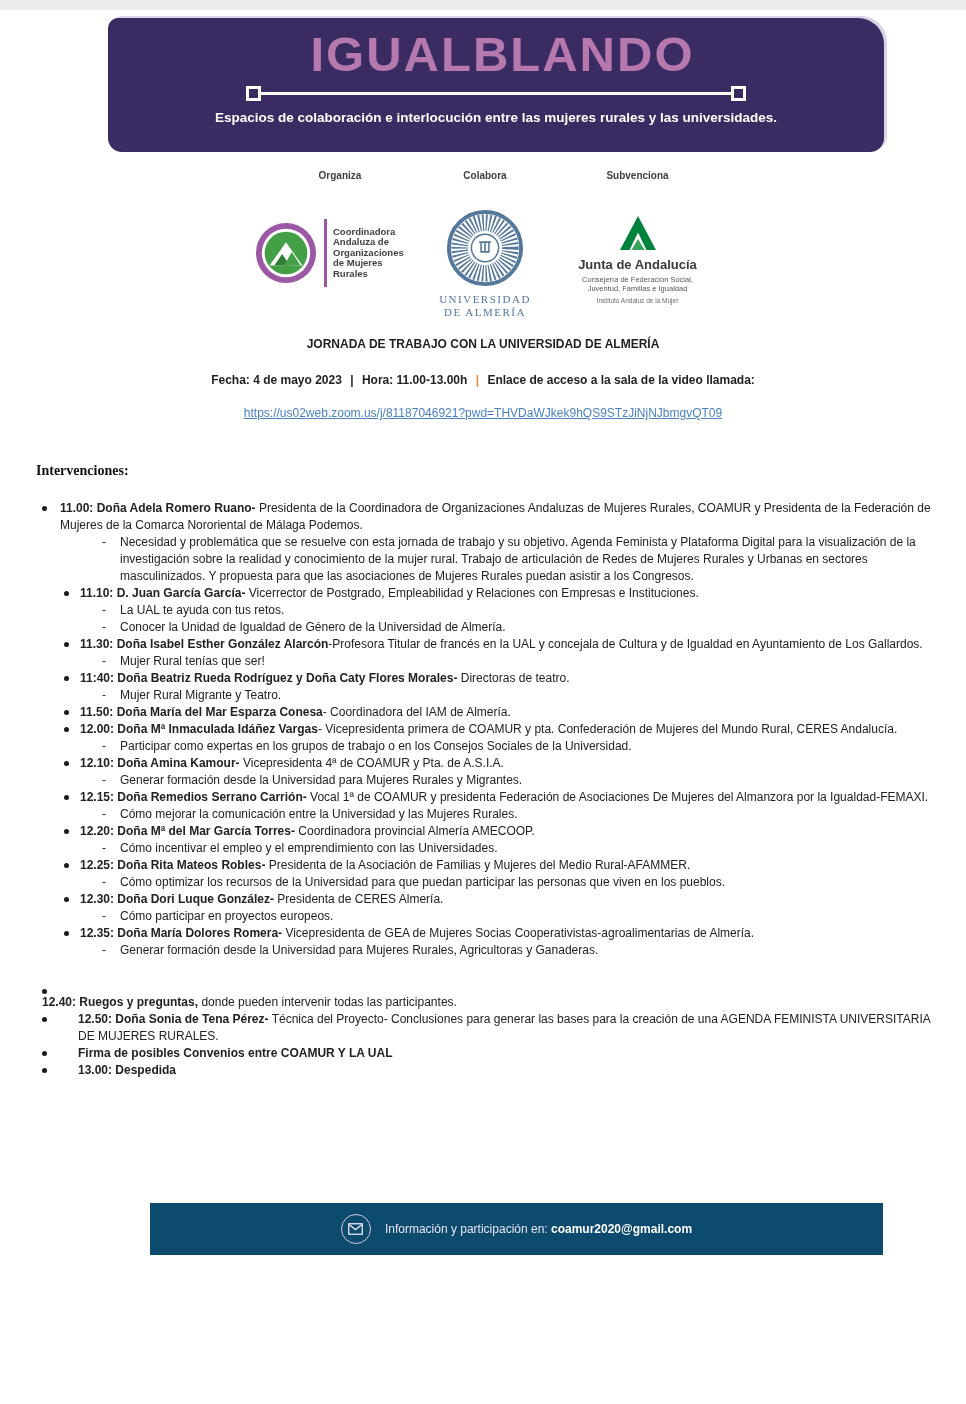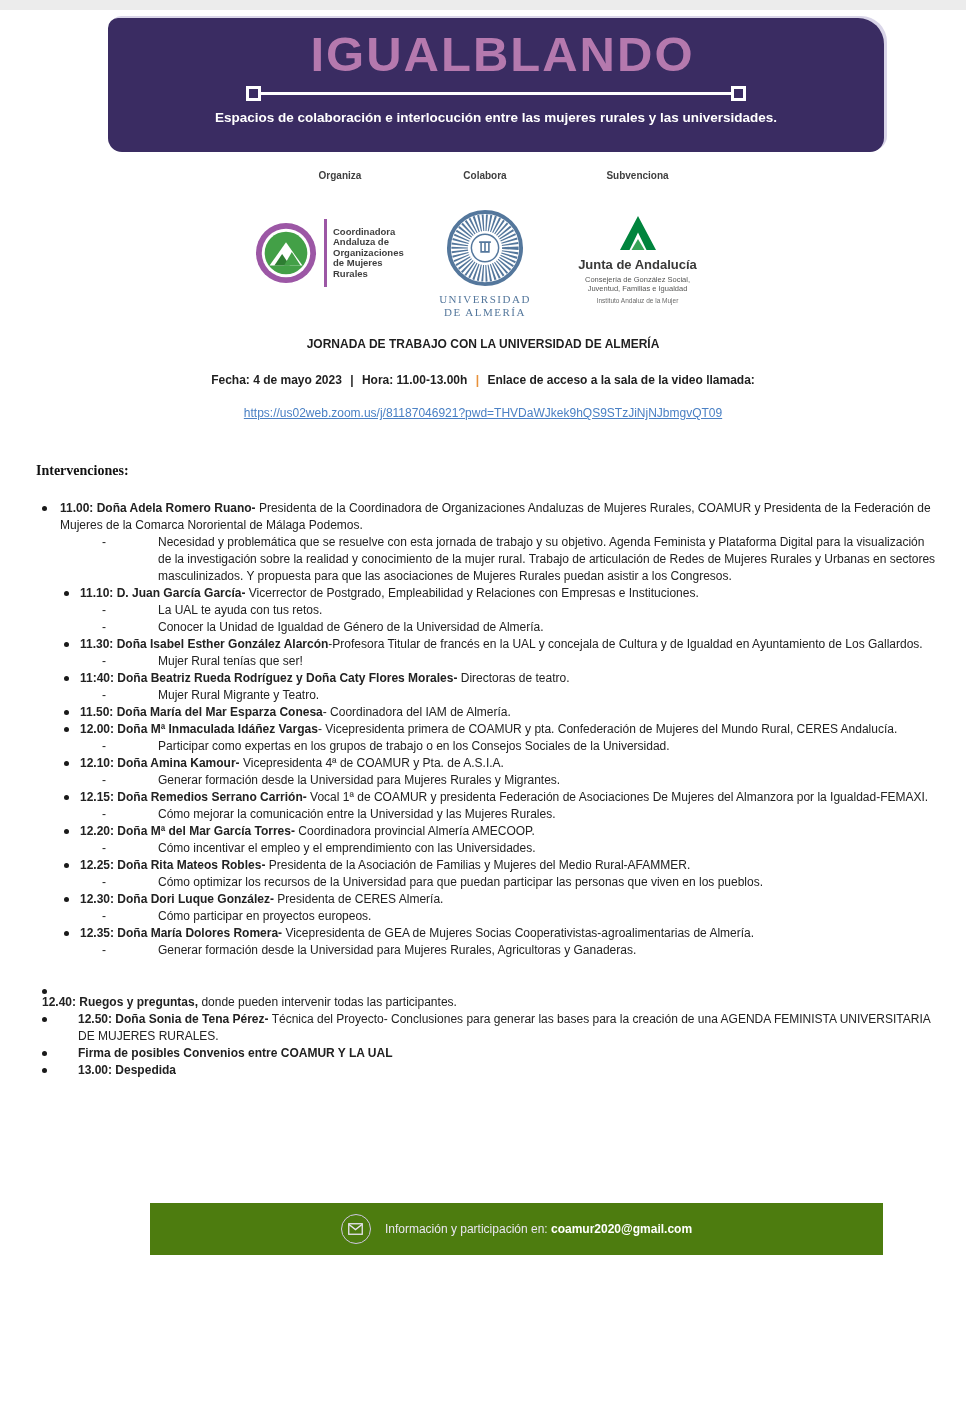--- a/index.html
+++ b/index.html
@@ -59,24 +59,24 @@
   .item{display:flex;}
   .item.gap{margin-top:24px;flex-direction:column;}
   .bcol{flex-shrink:0;display:flex;}
   .dot{width:5px;height:5px;border-radius:50%;background:#1a1a1a;margin-top:6px;}
   .item.ind-a{padding-left:6px;}  .item.ind-a .bcol{width:18px;}
   .item.ind-b{padding-left:28px;} .item.ind-b .bcol{width:16px;}
   .item.ind-c{padding-left:6px;}  .item.ind-c .bcol{width:36px;}
   .itext{flex:1;}
   .subitem{display:flex;padding-left:66px;}
   .subitem .dcol{width:18px;flex-shrink:0;}
-  .stext{flex:1;margin-left:38px;}
-
-  
-  .footer{position:absolute;left:150px;top:1203px;width:733px;height:52px;background:#4d7c0f;
+  .stext{flex:1;}
+
+  
+  .footer{position:absolute;left:150px;top:1203px;width:733px;height:52px;background:#0c4a6e;
           display:flex;align-items:center;justify-content:center;gap:14px;}
   .mail-badge{width:28px;height:28px;border:1.5px solid #cfc7e2;border-radius:50%;
               display:flex;align-items:center;justify-content:center;flex-shrink:0;}
   .footer-text{font-size:12px;color:#e9e5f2;}
   .footer-text b{color:#ffffff;}
 </style>
 </head>
 <body>
 
 <div class="page">
@@ -135,21 +135,21 @@
 
       <div class="sp-col sp-jda">
         <div class="sp-label">Subvenciona</div>
         <div class="jda">
           <svg viewBox="0 0 44 36">
             <polygon points="22,1 40,35 30.5,35 22,17.5 13.5,35 4,35" fill="#00843d"></polygon>
             <polygon points="15.5,35 22,24 28.5,35" fill="#35a457"></polygon>
           </svg>
           <div class="jda-name">Junta de Andalucía</div>
           <div class="jda-dept">
-            <div>Consejería de González Social,</div>
+            <div>Consejería de Federación Social,</div>
             <div>Juventud, Familias e Igualdad</div>
           </div>
           <div class="jda-inst">Instituto Andaluz de la Mujer</div>
         </div>
       </div>
     </div>
   </div>
 
   <div class="event-title">JORNADA DE TRABAJO CON LA UNIVERSIDAD DE ALMERÍA</div>
   <div class="event-meta">

